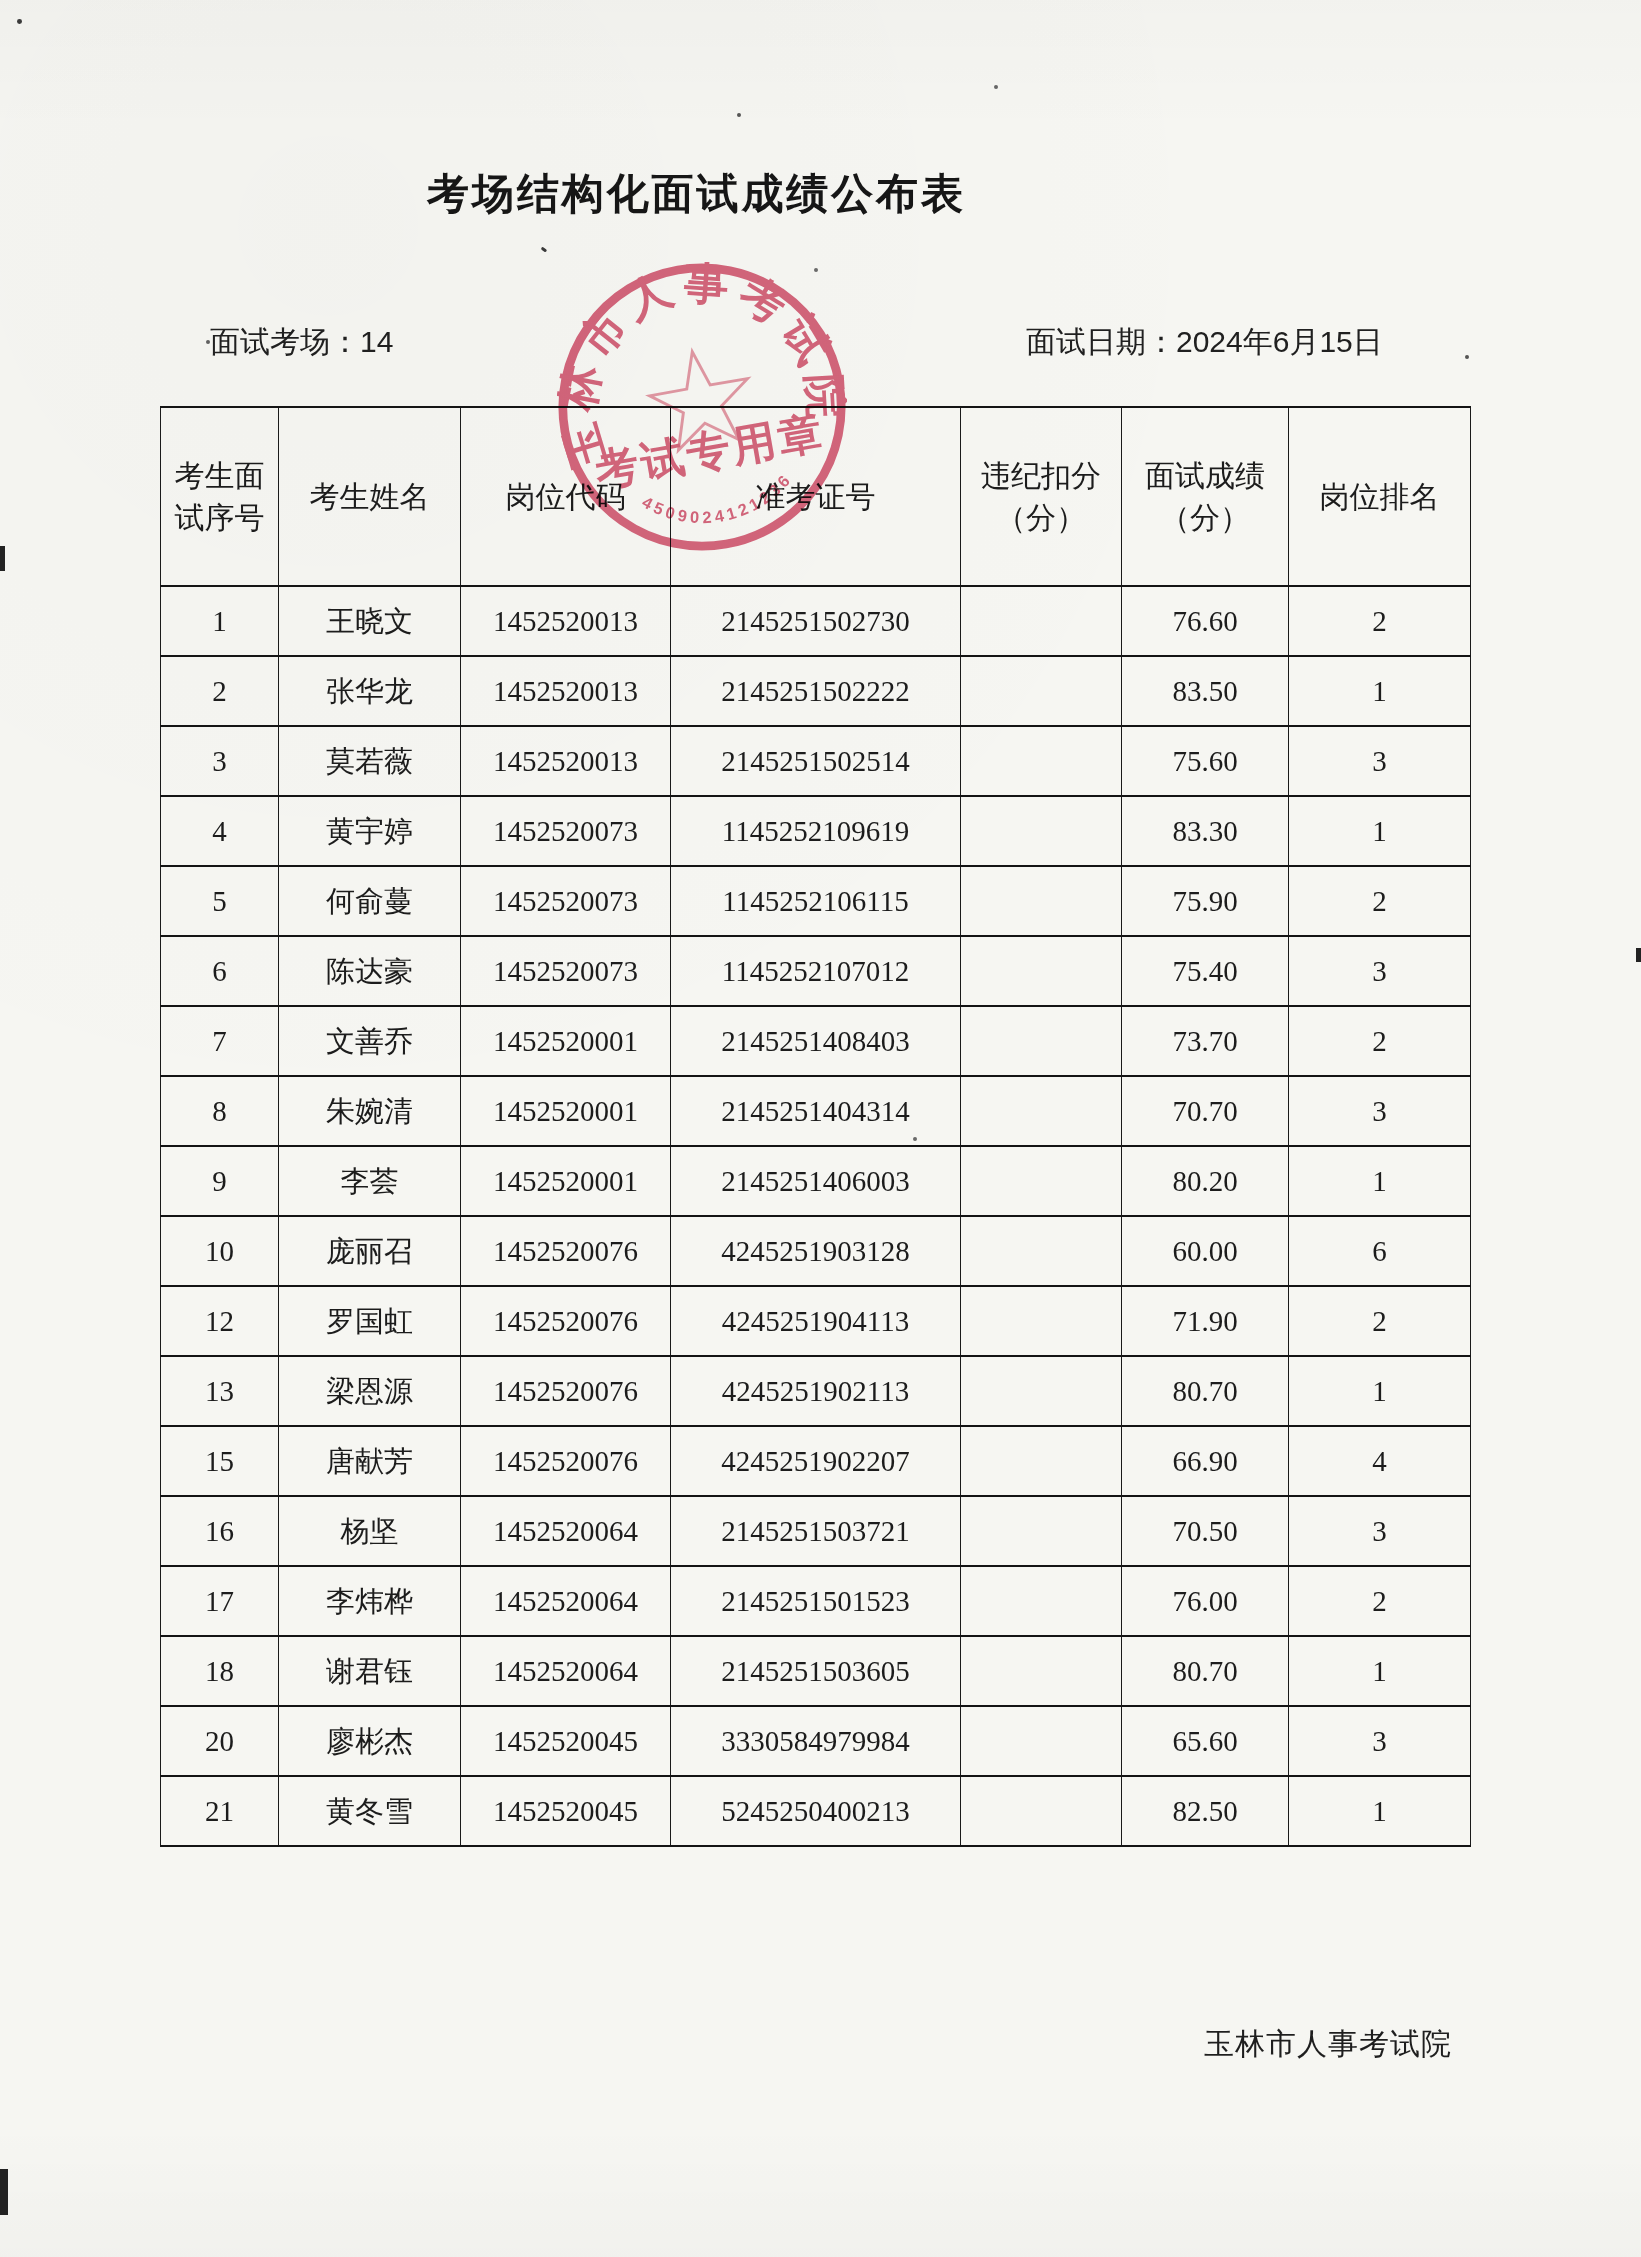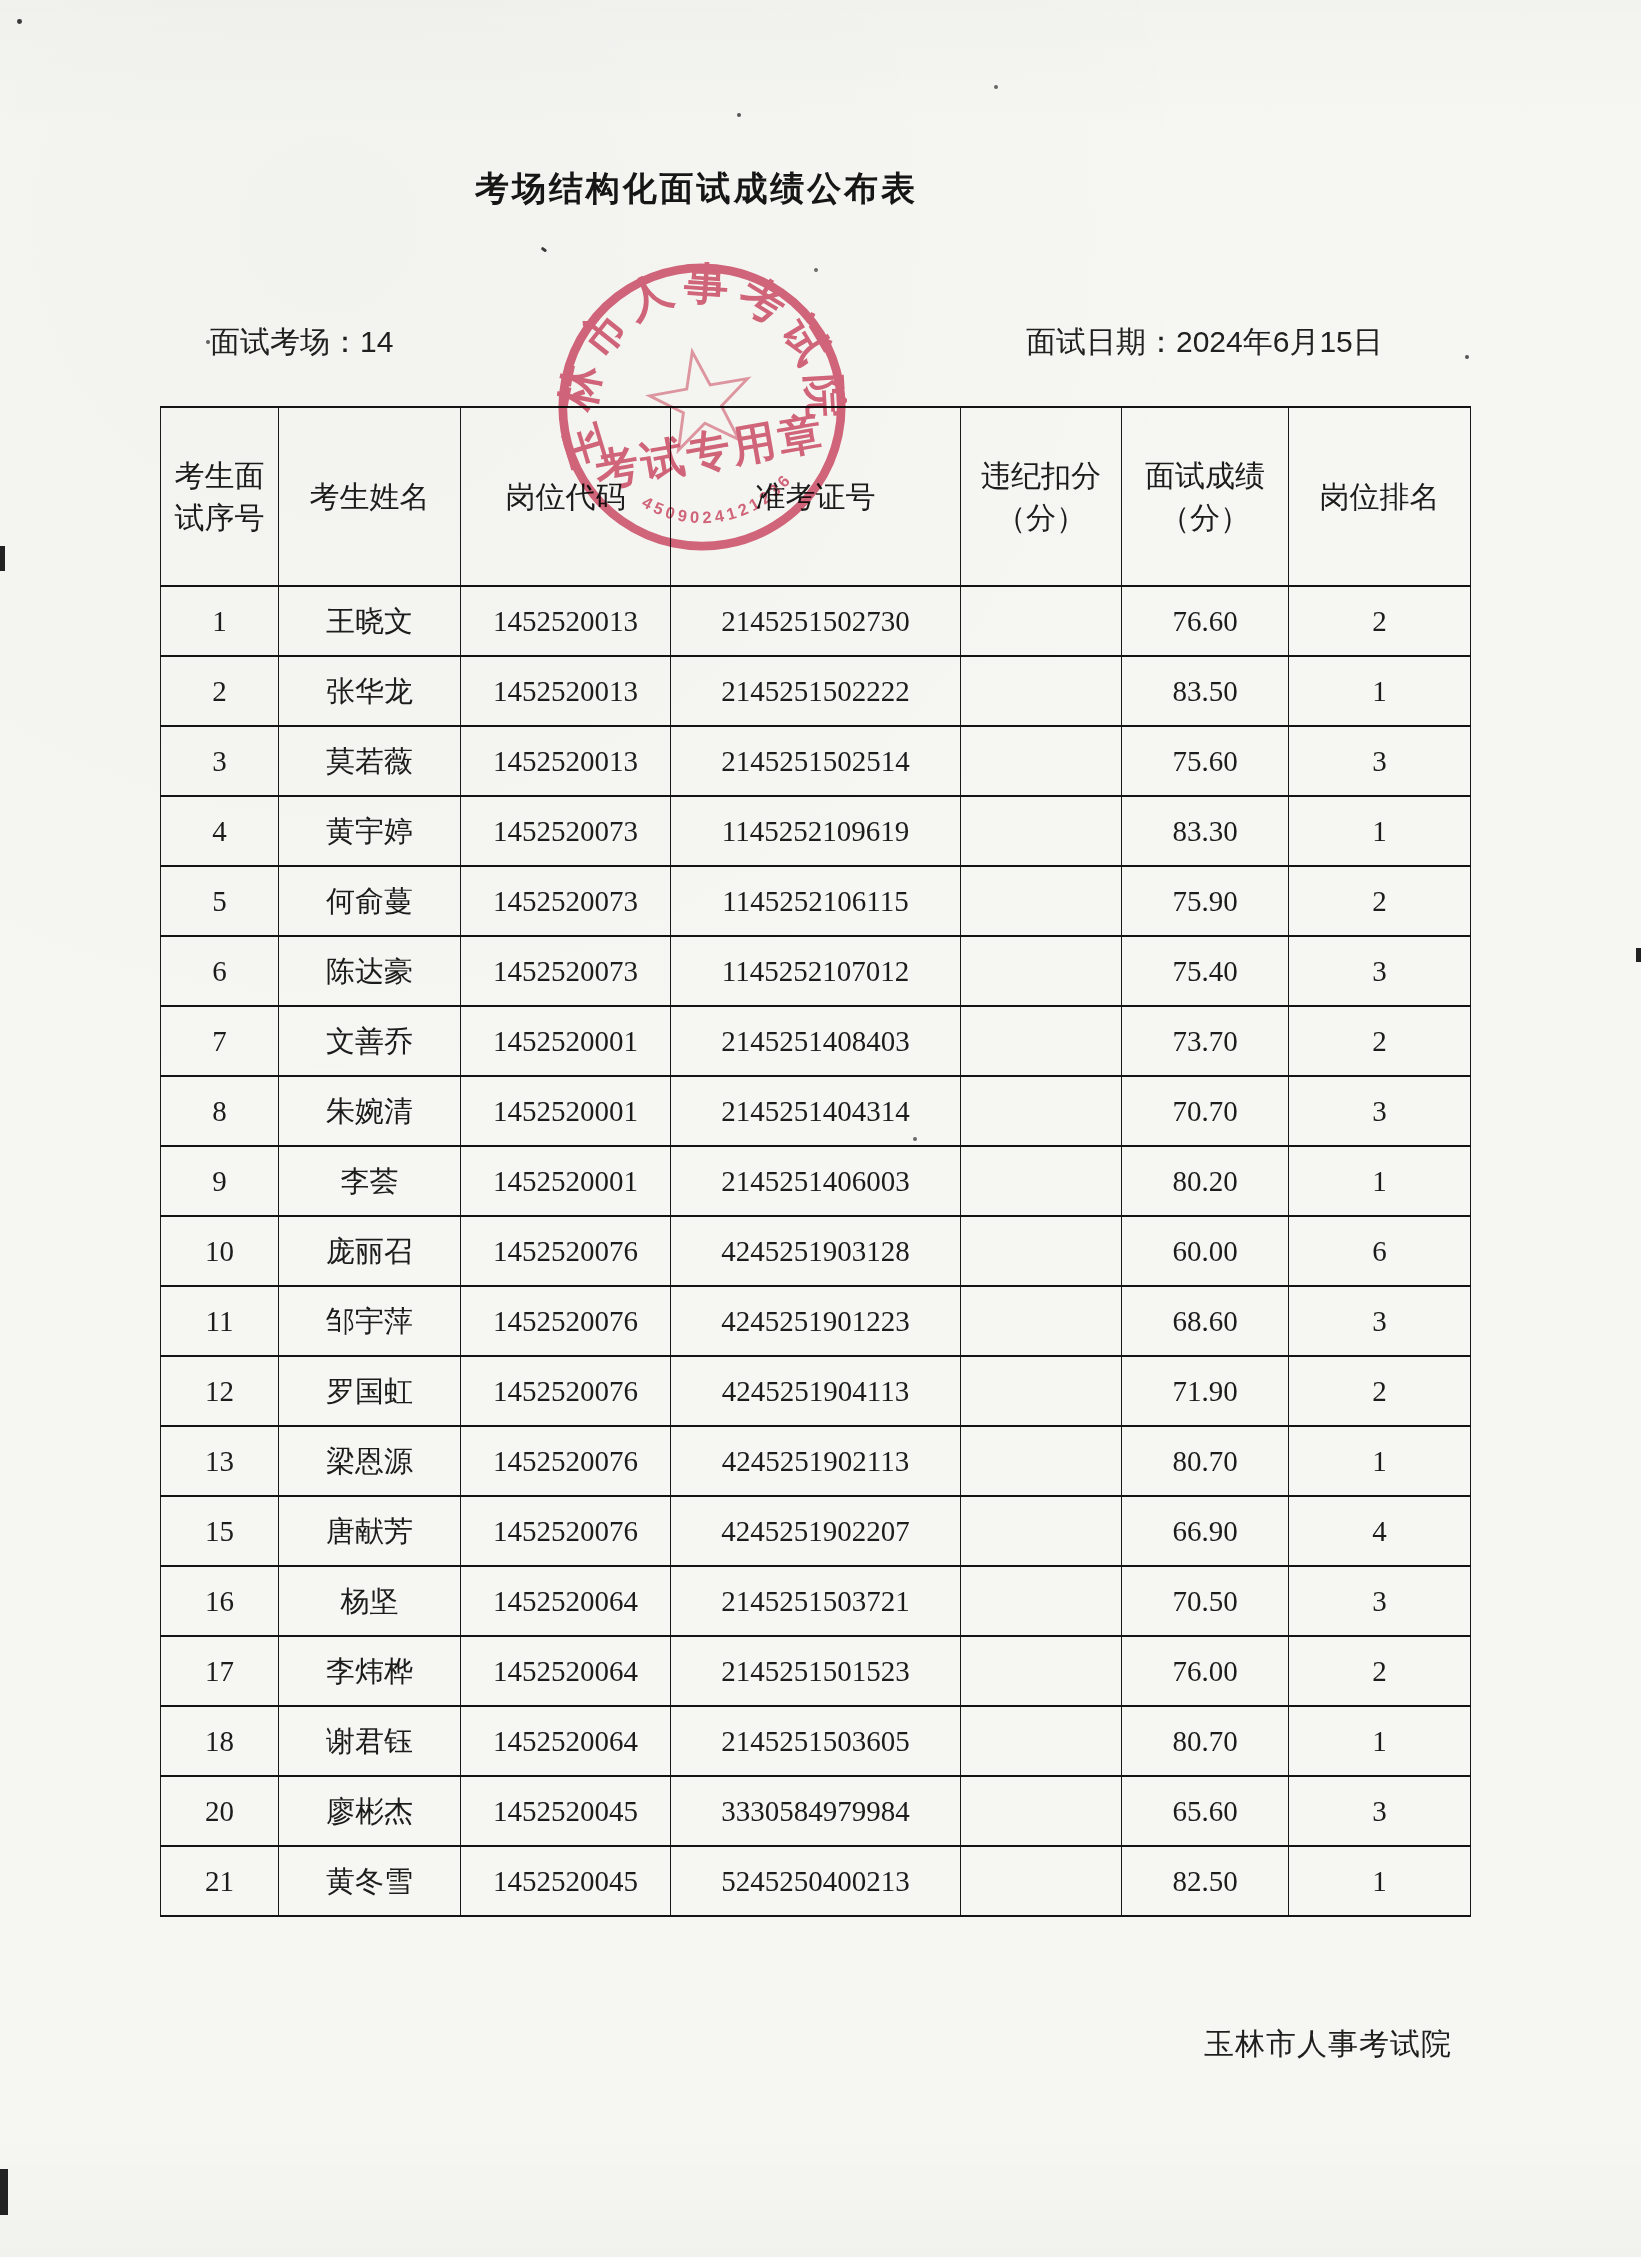--- a/index.html
+++ b/index.html
@@ -8,21 +8,21 @@
     background:#f6f6f2;
     background-image:
       linear-gradient(180deg, rgba(0,0,0,0.015), rgba(0,0,0,0) 6%, rgba(0,0,0,0) 94%, rgba(0,0,0,0.02)),
       radial-gradient(circle at 20% 10%, rgba(0,0,0,0.015), rgba(0,0,0,0) 40%);
     font-family:"Liberation Serif", serif;
     color:#1d1d1d;
   }
   .doc-title{
     position:absolute;top:166px;left:0;width:1393px;
     text-align:center;font-family:"Liberation Sans", sans-serif;
-    font-weight:bold;font-size:34px;letter-spacing:2.9px;color:#161616;
+    font-weight:bold;font-size:42px;letter-spacing:2.9px;color:#161616;
   }
   .meta-row{position:absolute;top:322px;left:0;width:1463px;height:42px;font-size:30px;text-align:right;}
   .meta-room{position:absolute;left:210px;top:0;font-family:"Liberation Sans", sans-serif;color:#202020;}
   .meta-date{position:absolute;left:1026px;top:0;font-family:"Liberation Sans", sans-serif;color:#202020;}
   .score-table{
     position:absolute;left:160px;top:406px;width:1309px;
     border-collapse:collapse;table-layout:fixed;
     font-size:29px;color:#1c1c1c;
   }
   .score-table th,.score-table td{
@@ -181,29 +181,20 @@
         <tr>
       <td>10</td>
       <td>庞丽召</td>
       <td>1452520076</td>
       <td>4245251903128</td>
       <td></td>
       <td>60.00</td>
       <td>6</td>
     </tr>
         <tr>
-      <td>11</td>
-      <td>邹宇萍</td>
-      <td>1452520076</td>
-      <td>4245251901223</td>
-      <td></td>
-      <td>68.60</td>
-      <td>3</td>
-    </tr>
-        <tr>
       <td>12</td>
       <td>罗国虹</td>
       <td>1452520076</td>
       <td>4245251904113</td>
       <td></td>
       <td>71.90</td>
       <td>2</td>
     </tr>
         <tr>
       <td>13</td>

